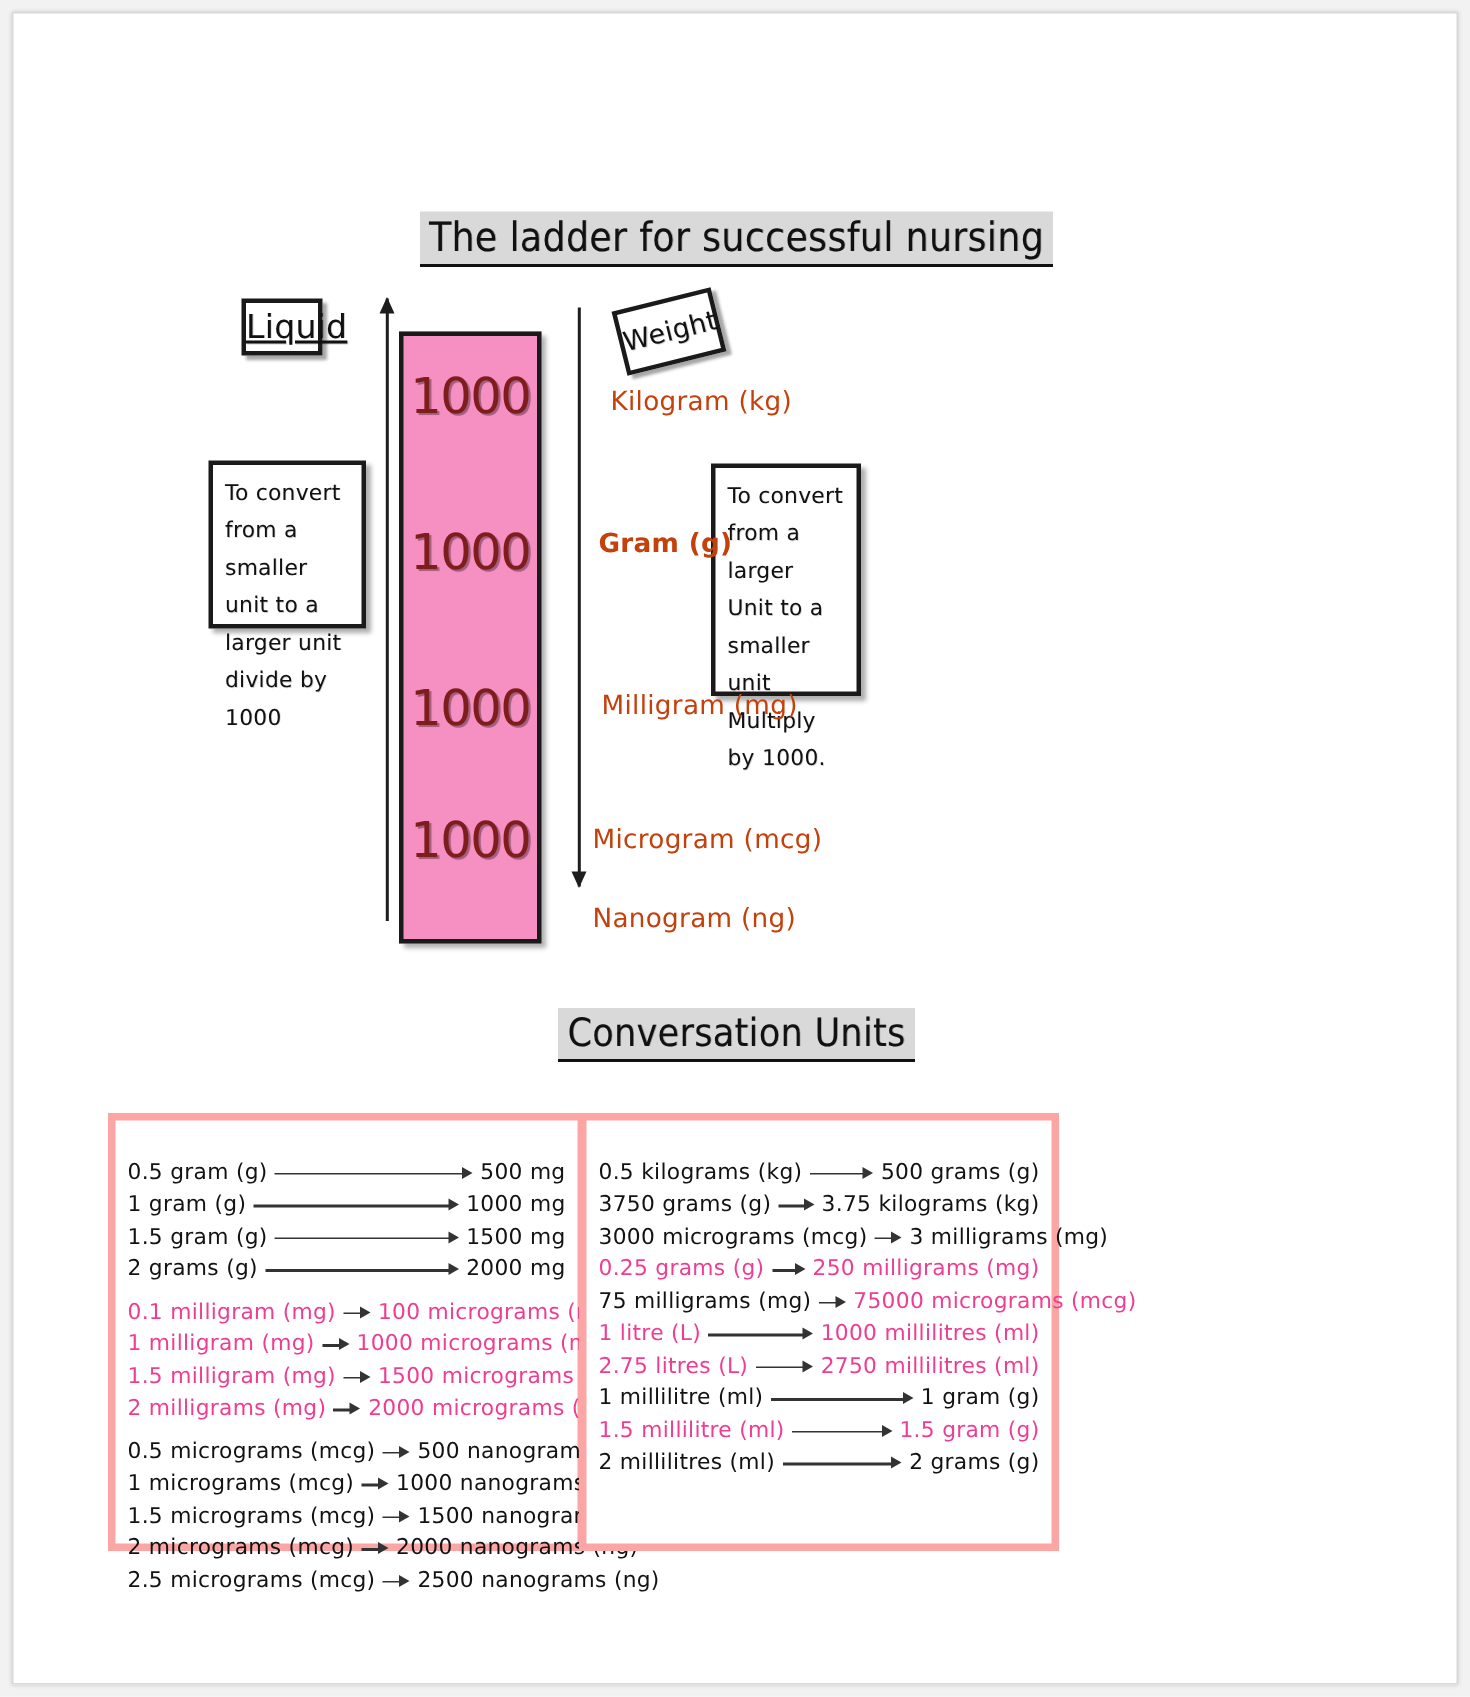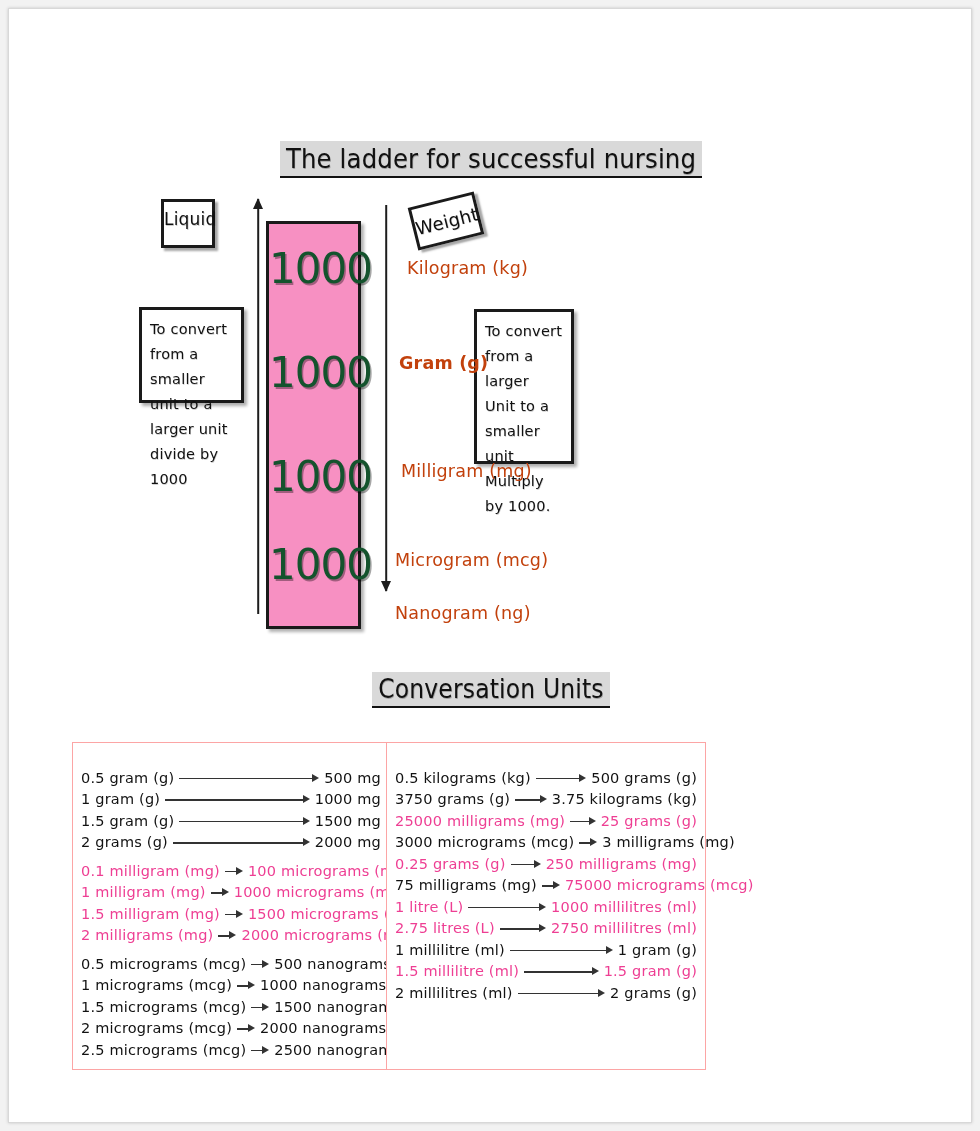--- a/index.html
+++ b/index.html
@@ -64,22 +64,22 @@
     background: #f790c2;
     border: 3px solid #1a1a1a;
     box-sizing: border-box;
     box-shadow: 3px 3px 3px rgba(0,0,0,0.3);
   }
   .rung {
     position: absolute;
     left: 0;
     width: 100%;
     text-align: center;
-    font-size: 42px;
-    color: #14532d;
+    font-size: 33px;
+    color: #7f1d1d;
     letter-spacing: -1px;
     text-shadow: 1.5px 1.5px 0.5px rgba(0,0,0,0.35);
   }
   .rung.r0 { top: 20px; }
   .rung.r1 { top: 124px; }
   .rung.r2 { top: 228px; }
   .rung.r3 { top: 316px; }
 
   
   .v-arrow { position: absolute; }
@@ -111,64 +111,64 @@
     position: absolute;
     background: #ffffff;
     border: 3px solid #1a1a1a;
     box-shadow: 3px 3px 2px rgba(0,0,0,0.35);
     color: #111;
     text-align: center;
     box-sizing: border-box;
     text-shadow: 0.6px 0.6px 0 rgba(0,0,0,0.2);
   }
   #tag-liquid {
-    left: 152px; top: 190px; width: 54px; height: 49px;
-    font-size: 17px; line-height: 34px;
+    left: 152px; top: 190px; width: 54px; height: 38px;
+    font-size: 22px; line-height: 34px; text-decoration: underline;
   }
   #tag-weight {
     left: 403px; top: 190px; width: 68px; height: 44px;
     font-size: 18px; line-height: 40px;
     transform: rotate(-14deg);
   }
 
   
   .notebox {
     position: absolute;
     background: #ffffff;
     border: 3px solid #1a1a1a;
     box-shadow: 3px 3px 3px rgba(0,0,0,0.32);
     box-sizing: border-box;
     color: #111;
     font-size: 14.5px;
     line-height: 1.72;
     padding: 7px 8px;
     text-shadow: 0.5px 0.5px 0 rgba(0,0,0,0.18);
   }
-  #note-left  { left: 130px; top: 298px; width: 105px; height: 96px; }
+  #note-left  { left: 130px; top: 298px; width: 105px; height: 112px; }
   #note-right { left: 465px; top: 300px; width: 100px; height: 155px; }
 
   
   .unit-label {
     position: absolute;
     color: #c2410c;
     font-size: 17.5px;
     white-space: nowrap;
   }
   #u-kg  { left: 398px; top: 249px; }
   #u-g   { left: 390px; top: 344px; font-weight: bold; }
   #u-mg  { left: 392px; top: 452px; }
   #u-mcg { left: 386px; top: 541px; }
   #u-ng  { left: 386px; top: 594px; }
 
   
   .conv-box {
     position: absolute;
     top: 733px;
-    height: 328px;
-    border: 1px solid #fca5a5;
+    height: 292px;
+    border: 5px solid #fca5a5;
     background: #fff;
     box-sizing: border-box;
     padding: 24px 8px 8px 8px;
   }
   #conv-left  { left: 63px;  width: 318px; }
   #conv-right { left: 377px; width: 320px; }
 
   .conv-row {
     display: flex;
     align-items: center;
@@ -329,25 +329,20 @@
         <span class="from c-black">0.5 kilograms (kg)</span>
         <span class="arrow"></span>
         <span class="to c-black">500 grams (g)</span>
       </div>
       <div class="conv-row hand">
         <span class="from c-black">3750 grams (g)</span>
         <span class="arrow"></span>
         <span class="to c-black">3.75 kilograms (kg)</span>
       </div>
       <div class="conv-row hand">
-        <span class="from c-pink">25000 milligrams (mg)</span>
-        <span class="arrow"></span>
-        <span class="to c-pink">25 grams (g)</span>
-      </div>
-      <div class="conv-row hand">
         <span class="from c-black">3000 micrograms (mcg)</span>
         <span class="arrow"></span>
         <span class="to c-black">3 milligrams (mg)</span>
       </div>
       <div class="conv-row hand">
         <span class="from c-pink">0.25 grams (g)</span>
         <span class="arrow"></span>
         <span class="to c-pink">250 milligrams (mg)</span>
       </div>
       <div class="conv-row hand">

